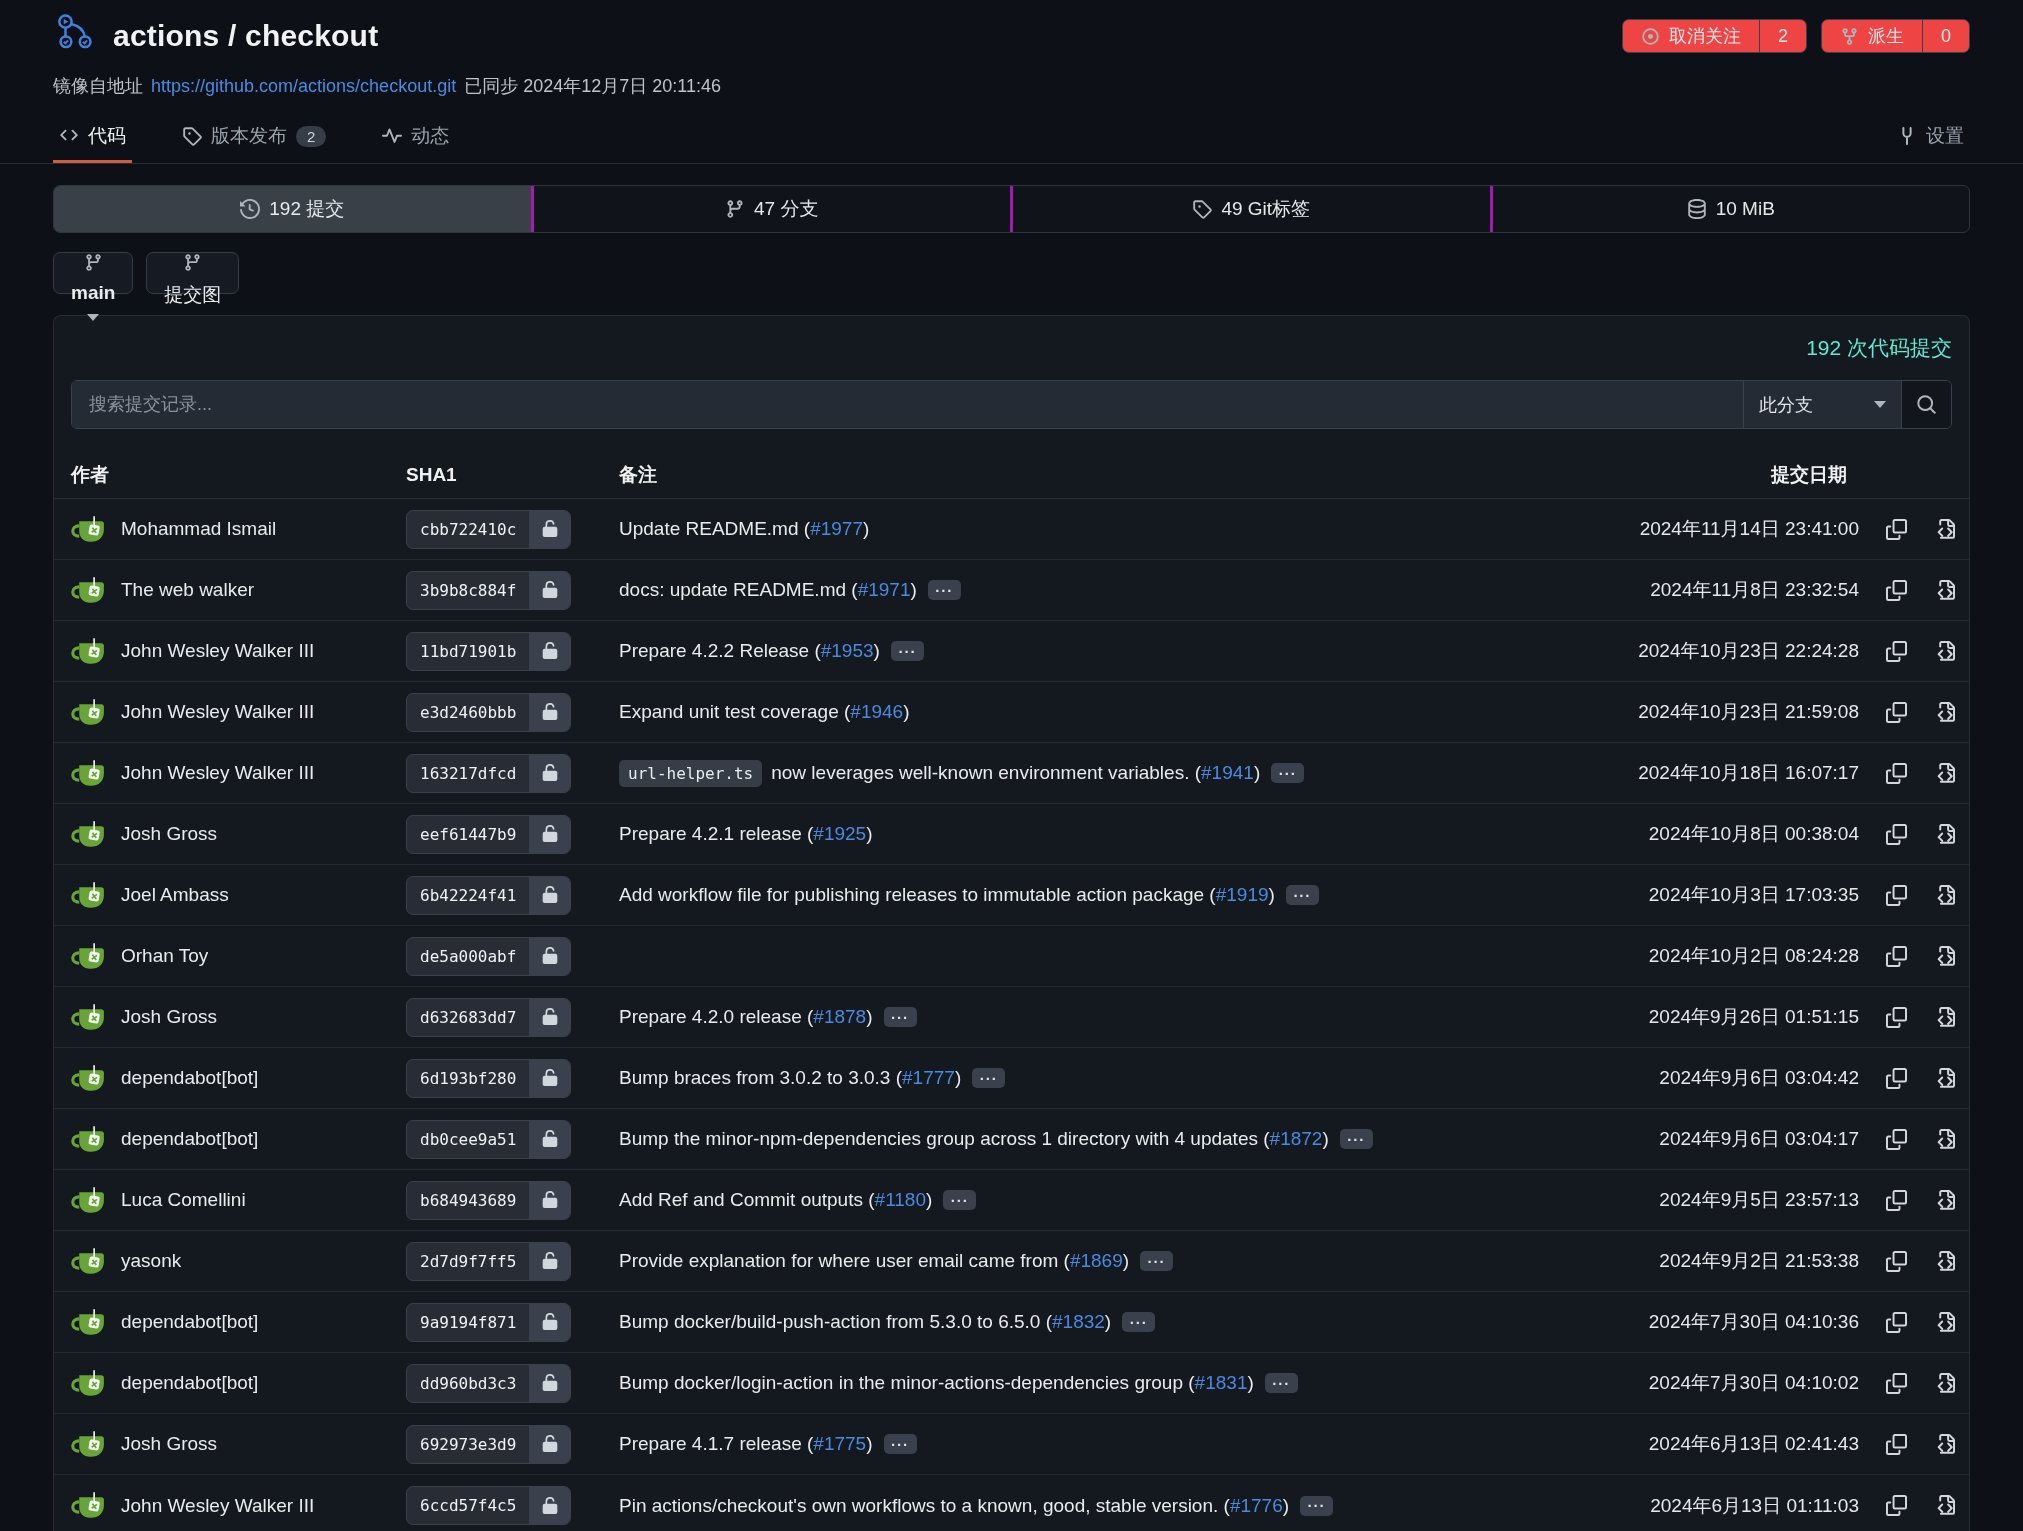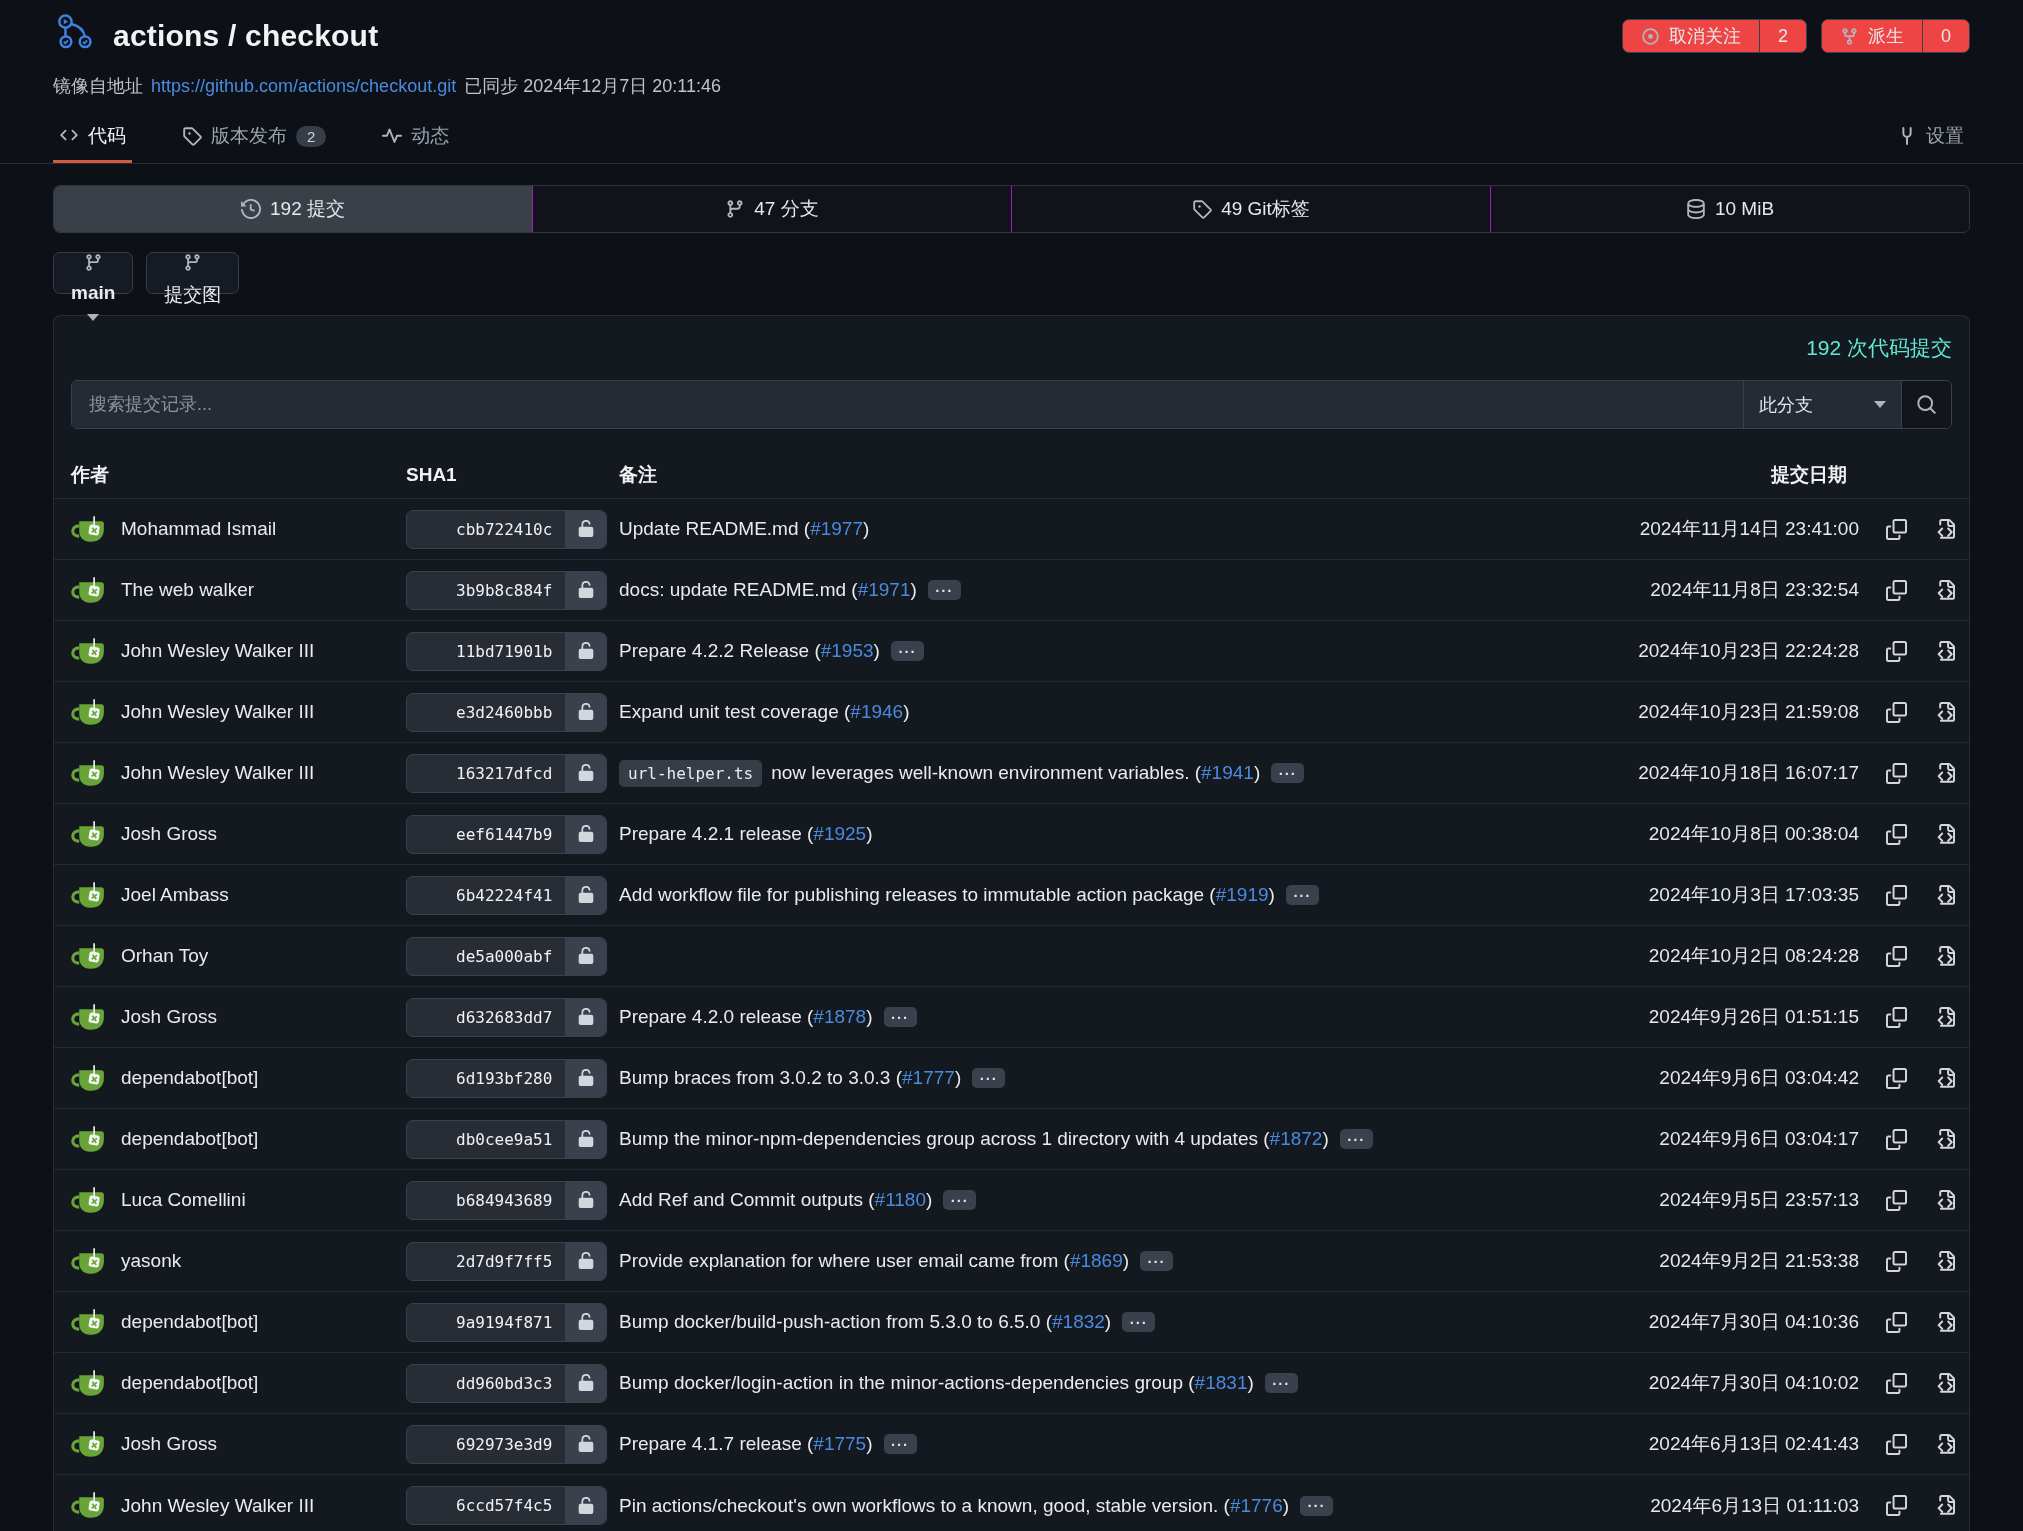--- a/index.html
+++ b/index.html
@@ -28,21 +28,21 @@
 
   
   .tabbar { margin:14px -53px 0; padding:0 53px; border-bottom:1px solid #272d36; display:flex; align-items:stretch; height:52px; }
   .tab { display:flex; align-items:center; gap:9px; font-size:19px; color:#9aa2ac; padding:0 6px; margin-right:44px; cursor:pointer; border-bottom:3px solid transparent; }
   .tab.active { color:#eef0f2; border-bottom-color:#cf5b40; }
   .tab .badge { background:#363d46; color:#d2d6db; border-radius:11px; padding:2px 11px; font-size:15px; }
   .tab-settings { margin-left:auto; margin-right:0; }
 
   
   .stats { margin-top:21px; height:48px; display:flex; border:1px solid #30363f; border-radius:7px; overflow:hidden; background:#10141a; }
-  .stat { flex:1; display:flex; align-items:center; justify-content:center; gap:9px; font-size:19px; color:#e6e9ec; cursor:pointer; border-left:1px solid #a21caf; }
+  .stat { flex:1; display:flex; align-items:center; justify-content:center; gap:9px; font-size:19px; color:#e6e9ec; cursor:pointer; border-left:3px solid #a21caf; }
   .stat:first-child { border-left:none; }
   .stat.active { background:#3a4048; }
 
   
   .toolbar { margin-top:19px; display:flex; gap:13px; }
   .tool-btn { height:42px; display:flex; align-items:center; gap:10px; background:#161b23; border:1px solid #363d48; border-radius:7px; padding:0 17px; font-size:19px; color:#e8eaed; cursor:pointer;flex-direction:column; }
   .tool-btn .bold { font-weight:700; }
   .caret { width:0; height:0; border-left:6px solid transparent; border-right:6px solid transparent; border-top:7px solid #aeb5bd; display:inline-block; }
 
   
@@ -62,21 +62,21 @@
 
   .cell-author { width:352px; flex:0 0 auto; display:flex; align-items:center; gap:13px; padding-left:17px; overflow:hidden; }
   .cell-sha { width:213px; flex:0 0 auto; display:flex; align-items:center; }
   .cell-msg { flex:1 1 auto; min-width:0; display:flex; align-items:center; overflow:hidden; font-size:19px; color:#e9ebee; white-space:nowrap; }
   .cell-date { margin-left:auto; flex:0 0 auto; display:flex; align-items:center; padding-right:14px; }
 
   .avatar { width:37px; height:37px; flex:0 0 auto; display:flex; }
   .author-name { font-size:19px; color:#e9ebee; white-space:nowrap; overflow:hidden; }
 
   .sha-btn { display:inline-flex; align-items:stretch; height:39px; border-radius:7px; overflow:hidden; background:#272c35; border:1px solid #3a414c; cursor:pointer; text-decoration:none; }
-  .sha-text { display:flex; align-items:center; padding:12px 13px; font-family:"DejaVu Sans Mono","Liberation Mono",monospace; font-size:16px; color:#f0f2f4;margin-left:36px; }
+  .sha-text { display:flex; align-items:center; padding:12px 13px; font-family:"DejaVu Sans Mono","Liberation Mono",monospace; font-size:16px; color:#f0f2f4; }
   .sha-lock { display:flex; align-items:center; justify-content:center; width:41px; background:#3a414c; color:#d2d7dd; }
 
   .code-chip { background:#363d47; border-radius:5px; padding:4px 9px; margin-right:9px; font-family:"DejaVu Sans Mono","Liberation Mono",monospace; font-size:16px; color:#e9ebee; }
   .msg-line { white-space:nowrap; overflow:hidden; text-overflow:ellipsis; }
   .issue-link { color:#4a8be0; text-decoration:none; cursor:pointer; }
   .more-btn { margin-left:11px; flex:0 0 auto; width:33px; height:20px; border:none; border-radius:5px; background:#3a414c; color:#dfe3e7; font-size:15px; font-weight:700; letter-spacing:1px; line-height:1; display:inline-flex; align-items:center; justify-content:center; cursor:pointer; }
 
   .date { font-size:19px; color:#e6e9ec; white-space:nowrap; }
   .row-icon { margin-left:27px; color:#d4d8de; cursor:pointer; display:inline-flex; }
 

